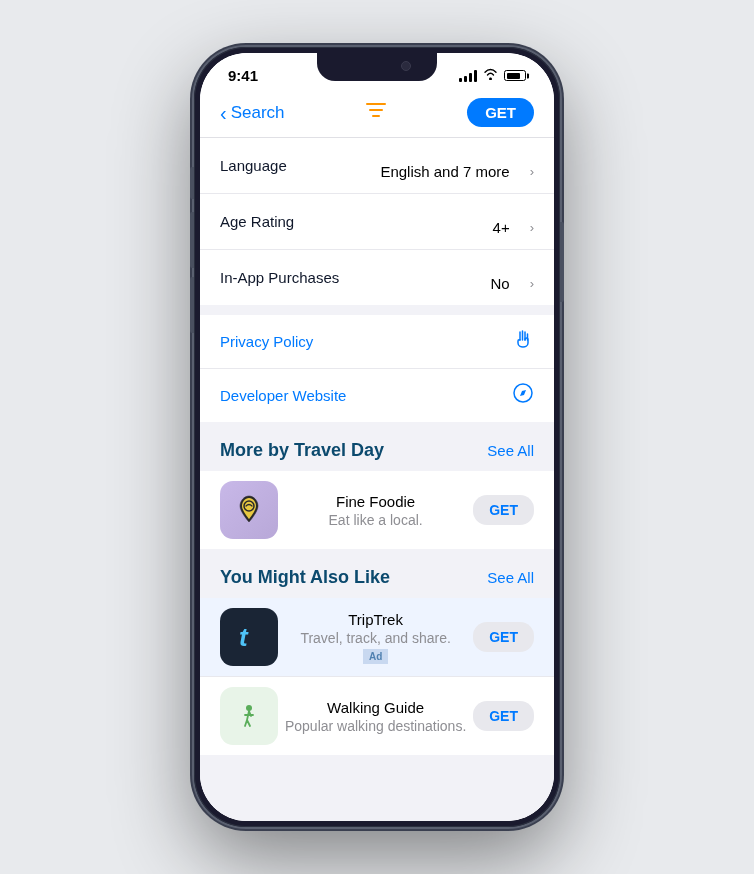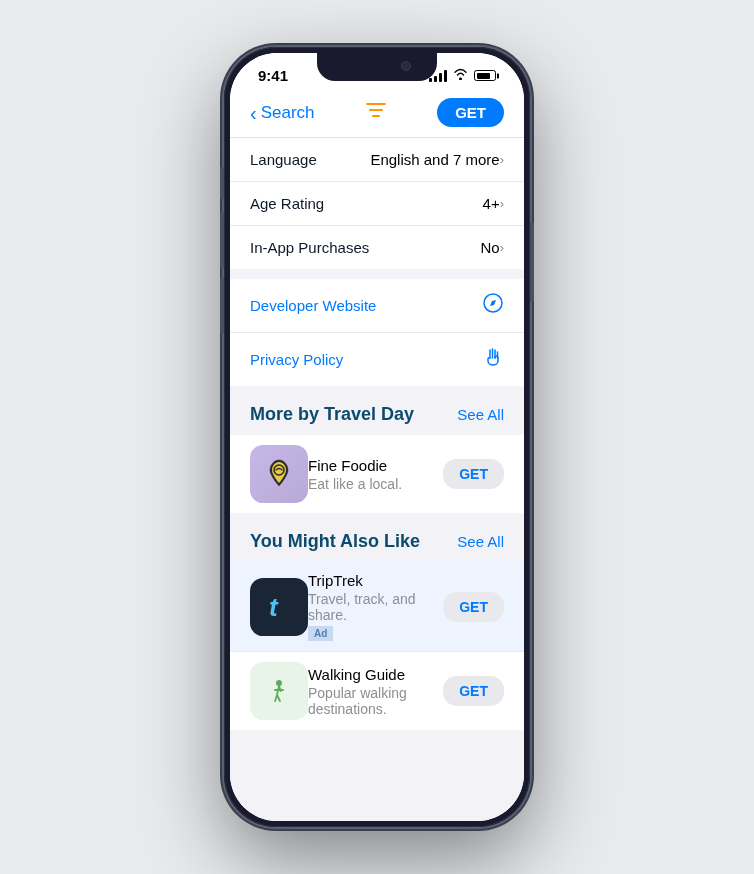--- a/index.html
+++ b/index.html
@@ -6,30 +6,31 @@
     body {
       background: #e8eaed;
       display: flex;
       justify-content: center;
       align-items: center;
       min-height: 874px;
       font-family: -apple-system, BlinkMacSystemFont, 'SF Pro Display', 'Helvetica Neue', sans-serif;
     }
 
     .phone-outer {
-      width: 306px;
+      width: 366px;
       height: 780px;
       background: #1a1a2e;
       border-radius: 52px;
       position: relative;
       box-shadow:
         0 0 0 2px #5a6070,
         0 0 0 4px #3a3f50,
         0 30px 80px rgba(0,0,0,0.45),
         inset 0 0 0 1px #2a2f3e;
+      text-align: center;
     }
 
     .phone-inner {
       position: absolute;
       top: 6px; left: 6px; right: 6px; bottom: 6px;
       background: #ffffff;
       border-radius: 47px;
       overflow: hidden;
     }
 
@@ -239,23 +240,24 @@
     }
 
     .info-label {
       font-size: 15px;
       color: #0f172a;
     }
 
     .info-value {
       display: flex;
       align-items: center;
-      gap: 0;
+      gap: 20px;
       font-size: 15px;
       color: #000;
+      margin-top: 12px;
     }
 
     .info-chevron {
       color: #8e8e93;
       font-size: 13px;
     }
 
     
     .link-section {
       background: #ffffff;
@@ -464,35 +466,35 @@
             <span class="info-label">In-App Purchases</span>
             <div class="info-value">
               <span>No</span>
               <span class="info-chevron">›</span>
             </div>
           </div>
         </div>
 
         <div class="link-section">
           <div class="link-row">
+            <span class="link-text">Privacy Policy</span>
+            <span class="link-icon">
+              <svg width="22" height="22" viewBox="0 0 22 22" fill="none">
+                <path d="M8 4 L8 12 M10.5 3 L10.5 12 M13 4 L13 12 M15.5 6 L15.5 12" stroke="#007AFF" stroke-width="1.5" stroke-linecap="round"></path>
+                <path d="M8 12 C8 12 6 11 6 13 L6 15 C6 18 9 19 11 19 C13 19 16 18 16 15 L16 12 C16 11 15.5 10 14.5 10 C14 10 13 10.5 13 12" stroke="#007AFF" stroke-width="1.5" fill="none" stroke-linecap="round" stroke-linejoin="round"></path>
+              </svg>
+            </span>
+          </div>
+          <div class="link-row">
             <span class="link-text">Developer Website</span>
             <span class="link-icon">
               <svg width="22" height="22" viewBox="0 0 22 22" fill="none">
                 <circle cx="11" cy="11" r="9" stroke="#007AFF" stroke-width="1.5"></circle>
                 <path d="M14 8 L12 13 L8 14 L10 9 Z" fill="#007AFF"></path>
                 <circle cx="11" cy="11" r="1" fill="#007AFF"></circle>
-              </svg>
-            </span>
-          </div>
-          <div class="link-row">
-            <span class="link-text">Privacy Policy</span>
-            <span class="link-icon">
-              <svg width="22" height="22" viewBox="0 0 22 22" fill="none">
-                <path d="M8 4 L8 12 M10.5 3 L10.5 12 M13 4 L13 12 M15.5 6 L15.5 12" stroke="#007AFF" stroke-width="1.5" stroke-linecap="round"></path>
-                <path d="M8 12 C8 12 6 11 6 13 L6 15 C6 18 9 19 11 19 C13 19 16 18 16 15 L16 12 C16 11 15.5 10 14.5 10 C14 10 13 10.5 13 12" stroke="#007AFF" stroke-width="1.5" fill="none" stroke-linecap="round" stroke-linejoin="round"></path>
               </svg>
             </span>
           </div>
         </div>
 
         <div class="section-header">
           <span class="section-title">More by Travel Day</span>
           <span class="section-see-all">See All</span>
         </div>
 

